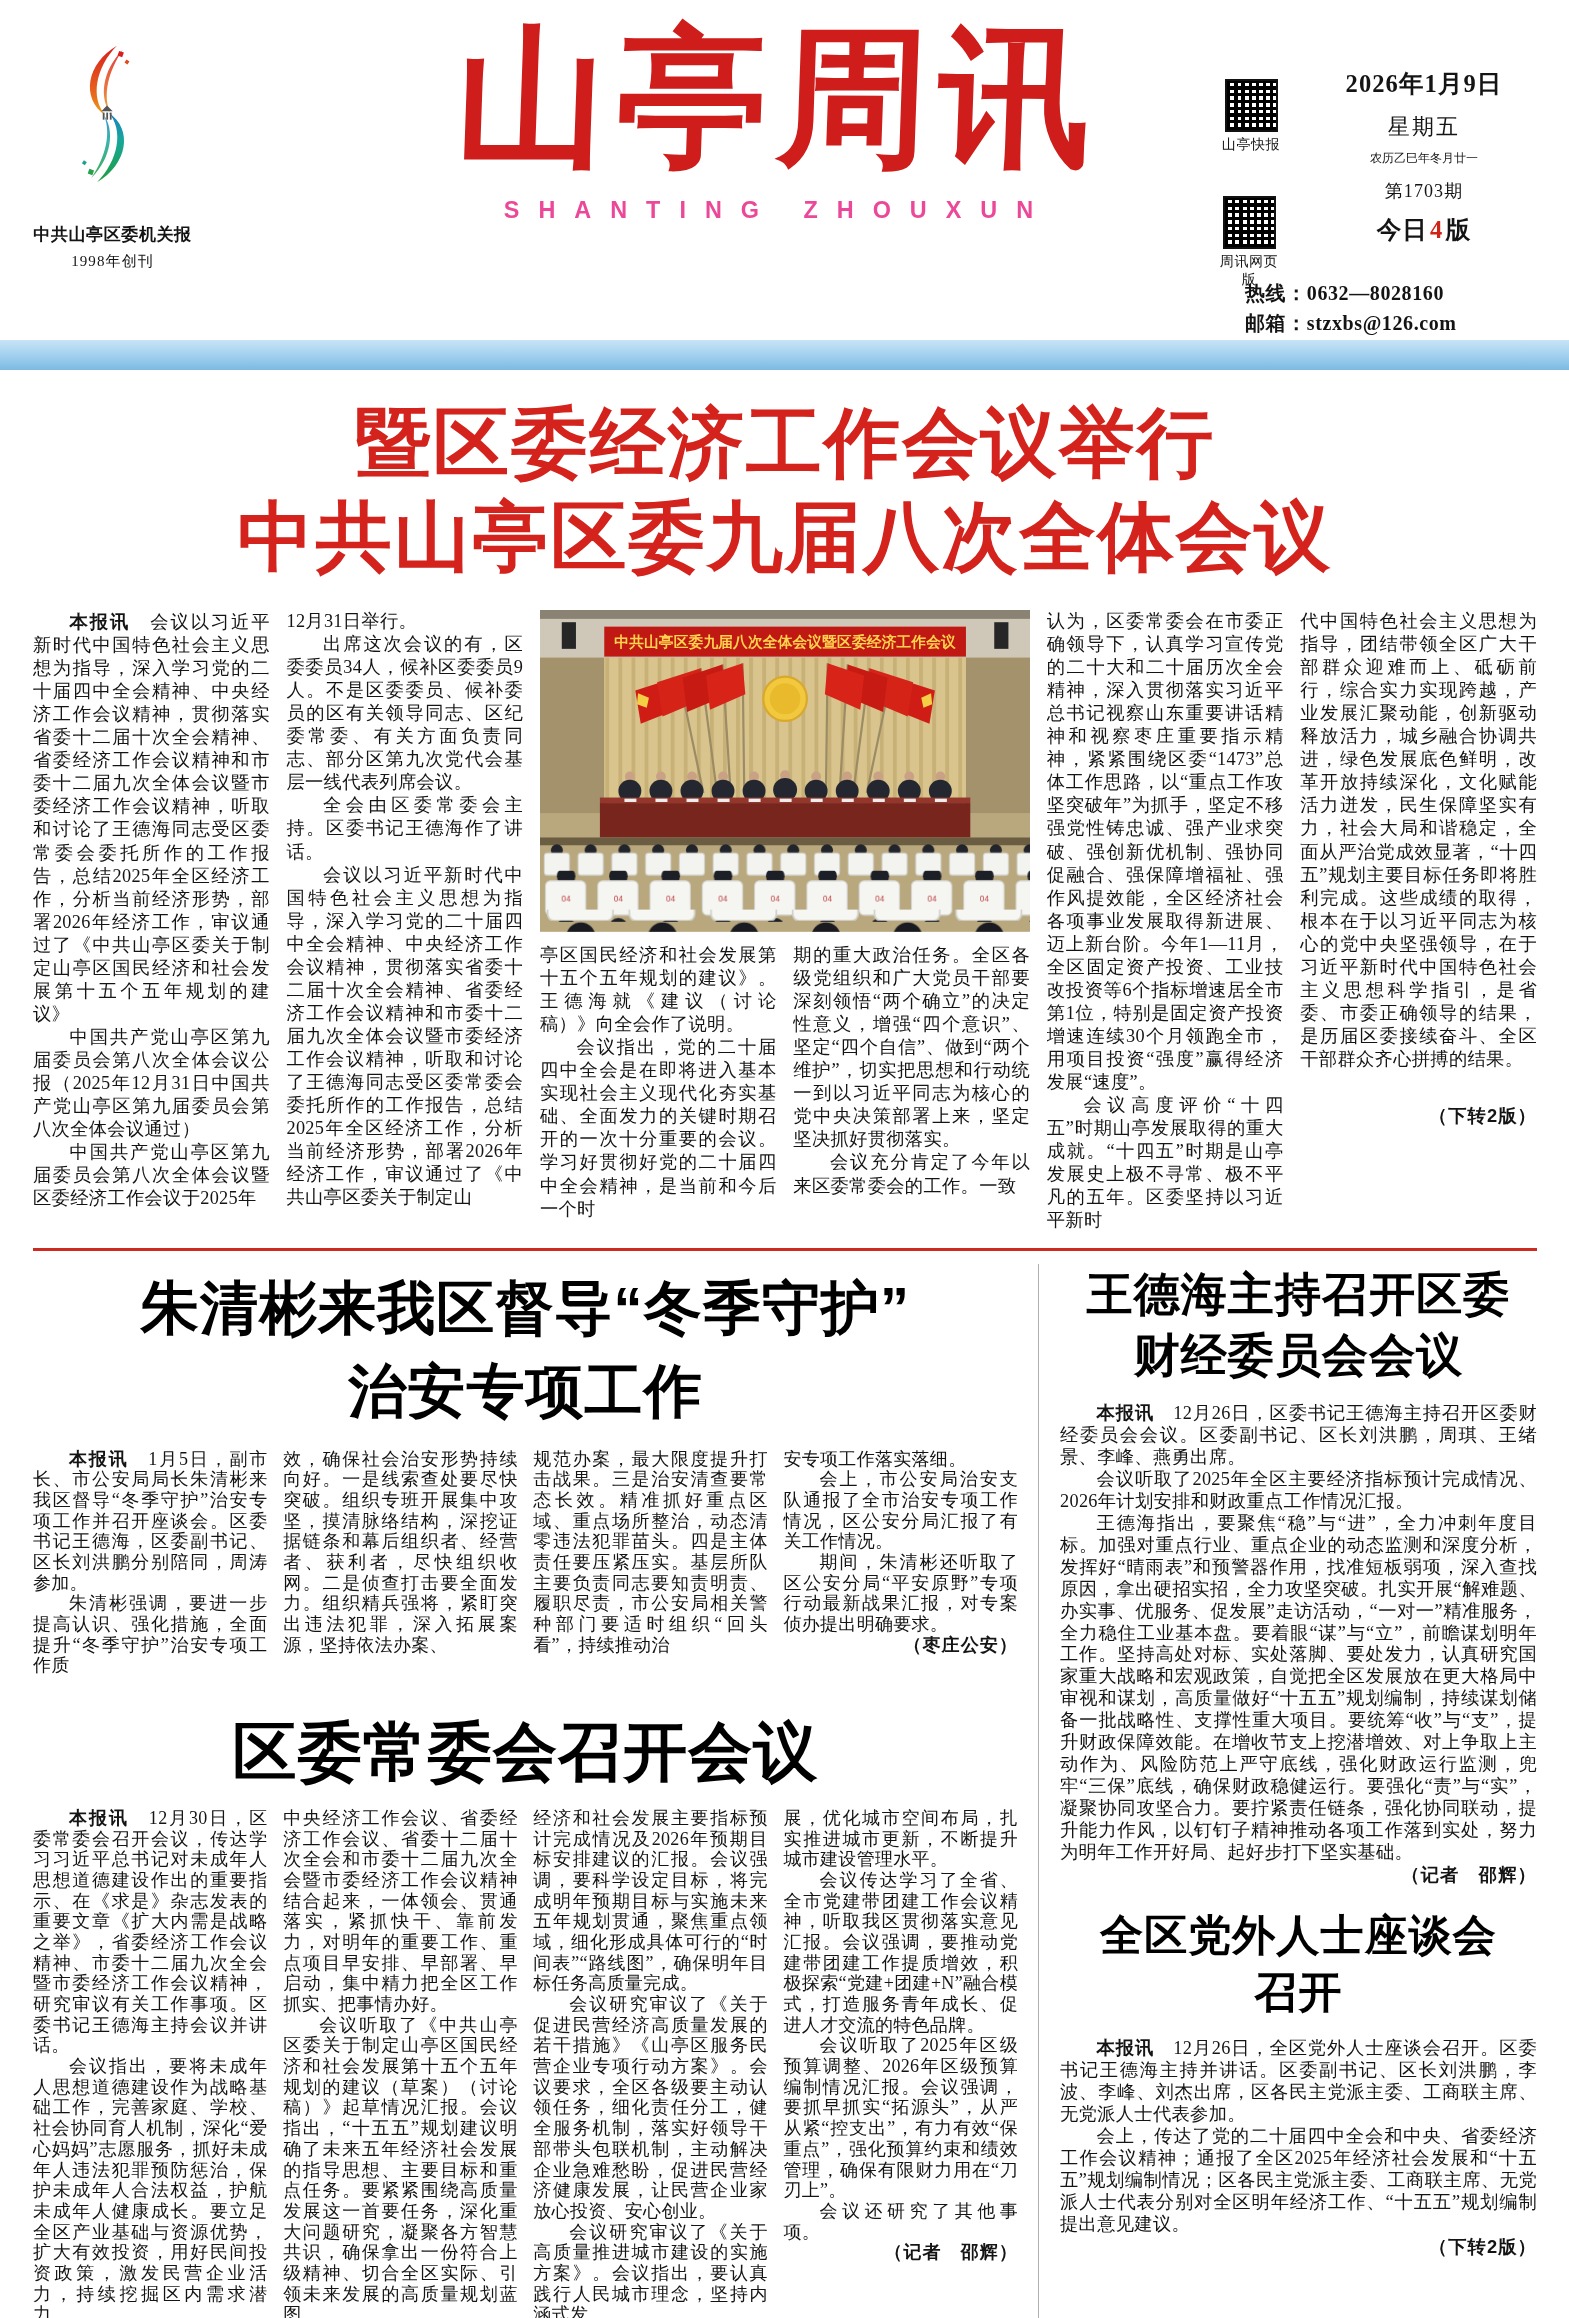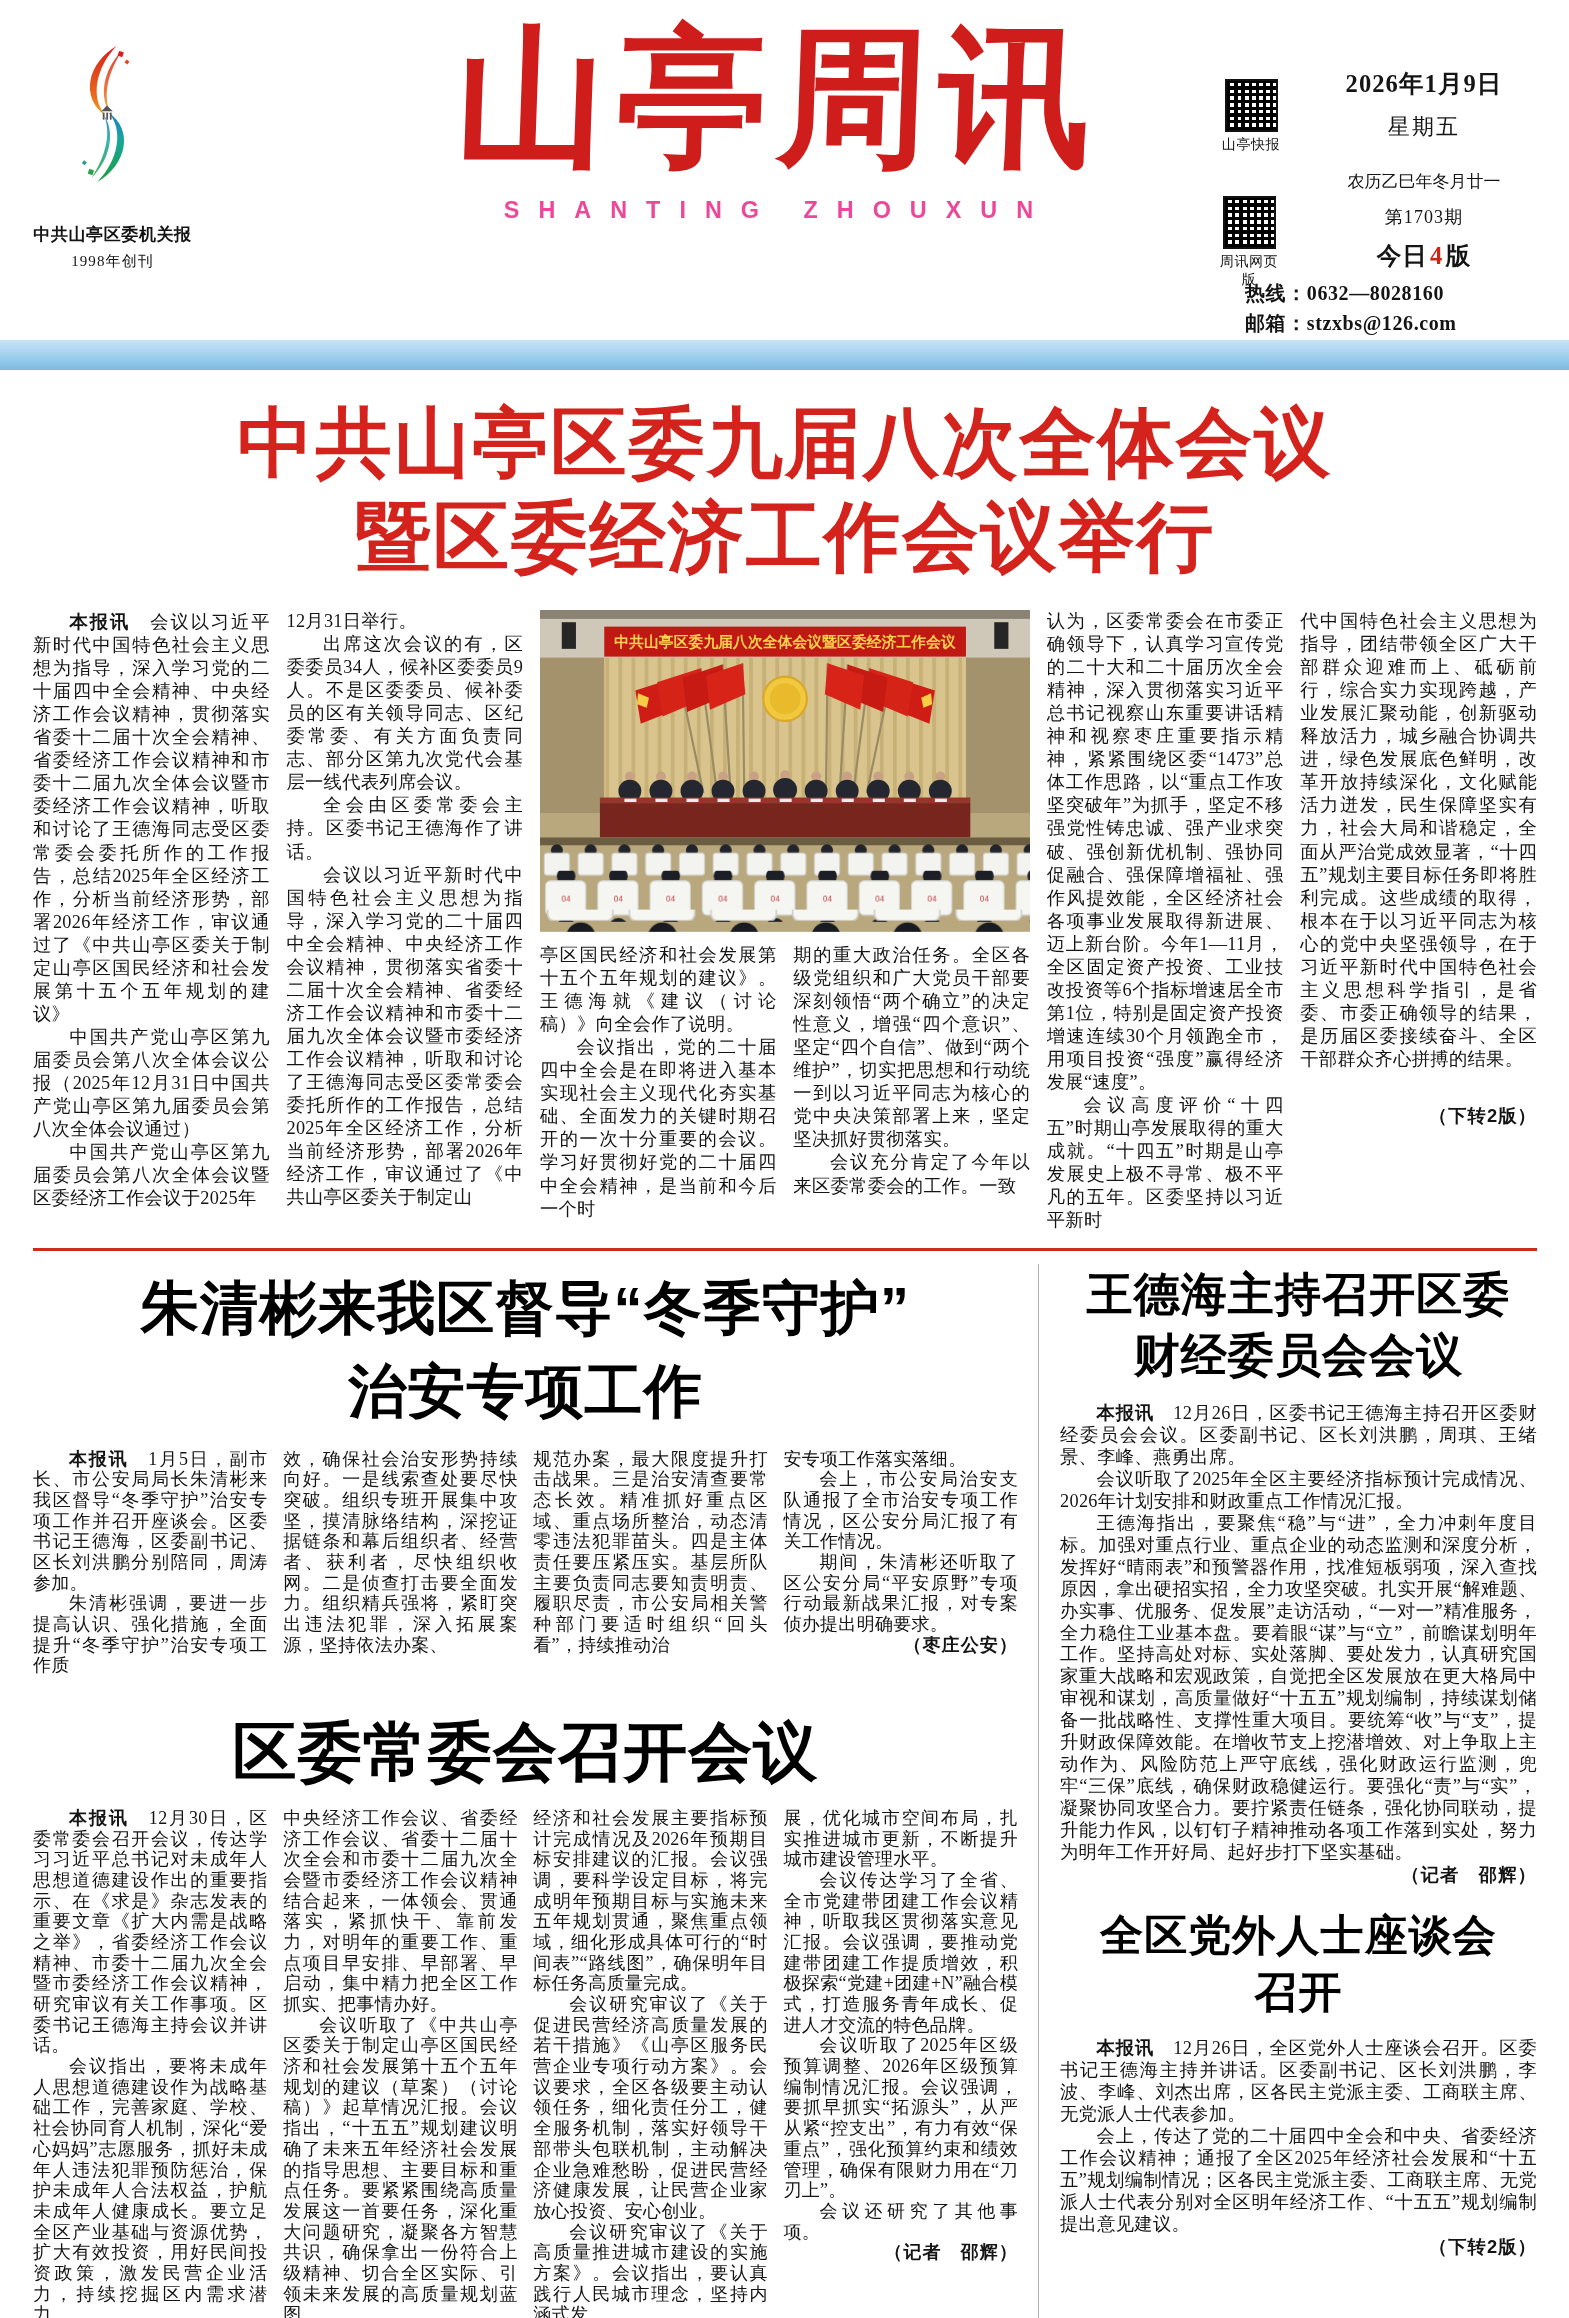--- a/index.html
+++ b/index.html
@@ -20,21 +20,21 @@
   .qr1{left:1215px;top:79px;}
   .qr2{left:1213px;top:196px;}
   .qr-code{width:49px;height:49px;margin:0 auto;border:2.2px solid #111;
      background:
        repeating-linear-gradient(0deg,#000 0 3.3px,rgba(255,255,255,0) 3.3px 6.7px),
        repeating-linear-gradient(90deg,#000 0 3.3px,#fff 3.3px 7.2px);}
   .qr-label{font-size:14px;margin-top:4.4px;letter-spacing:0.6px;}
   .date-block{position:absolute;left:1307px;top:67px;width:234px;text-align:center;}
   .d-date{font-size:24.5px;font-weight:700;letter-spacing:1.1px;}
   .d-week{font-size:22px;margin-top:12.2px;letter-spacing:2.2px;}
-  .d-lunar{font-size:17px;margin-top:28px;}
+  .d-lunar{font-size:12px;margin-top:8px;}
   .d-issue{font-size:18px;margin-top:12.2px;letter-spacing:1.1px;}
   .d-pages{font-size:24.5px;margin-top:10px;font-weight:700;letter-spacing:1.1px;}
   .d-pages .num{color:#d02318;padding:0 2.2px;}
   .contact{position:absolute;left:1245px;top:278px;width:300px;text-align:left;}
   .contact div{font-size:20px;font-weight:700;line-height:1.5;letter-spacing:0.6px;}
   .blue-band{position:absolute;left:0;top:340px;width:100%;height:30px;
              background:linear-gradient(180deg,#c8e4f6 0%,#9fcfee 55%,#7db9e2 100%);}
   
   .content{padding:0 33px;}
   .red-headline{margin:56px 0 25.6px 0;text-align:center;color:#d3231c;
@@ -135,22 +135,22 @@
     </div>
     <div class="contact">
       <div>热线：0632—8028160</div>
       <div>邮箱：stzxbs@126.com</div>
     </div>
   </div>
   <div class="blue-band"></div>
 
   <div class="content">
     <div class="red-headline">
+      <div>暨区委经济工作会议举行</div>
       <div>中共山亭区委九届八次全体会议</div>
-      <div>暨区委经济工作会议举行</div>
     </div>
 
     <div class="lead-grid">
       <div class="col c1">
           <p><b class="flag">本报讯</b>　会议以习近平新时代中国特色社会主义思想为指导，深入学习党的二十届四中全会精神、中央经济工作会议精神，贯彻落实省委十二届十次全会精神、省委经济工作会议精神和市委十二届九次全体会议暨市委经济工作会议精神，听取和讨论了王德海同志受区委常委会委托所作的工作报告，总结2025年全区经济工作，分析当前经济形势，部署2026年经济工作，审议通过了《中共山亭区委关于制定山亭区国民经济和社会发展第十五个五年规划的建议》</p>
           <p>中国共产党山亭区第九届委员会第八次全体会议公报（2025年12月31日中国共产党山亭区第九届委员会第八次全体会议通过）</p>
           <p>中国共产党山亭区第九届委员会第八次全体会议暨区委经济工作会议于2025年</p>
         </div>
       <div class="col c2">
           <p class="noindent">12月31日举行。</p>

